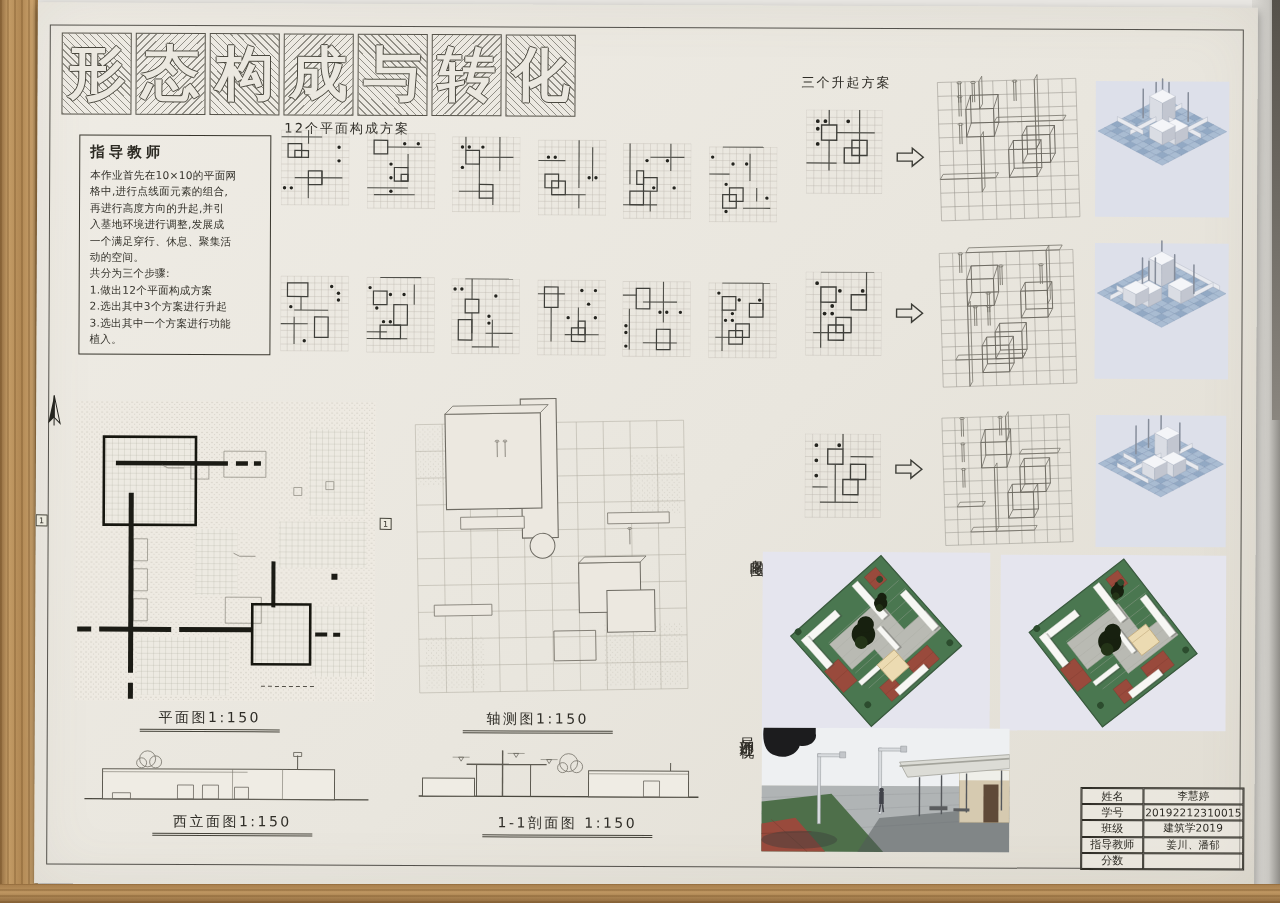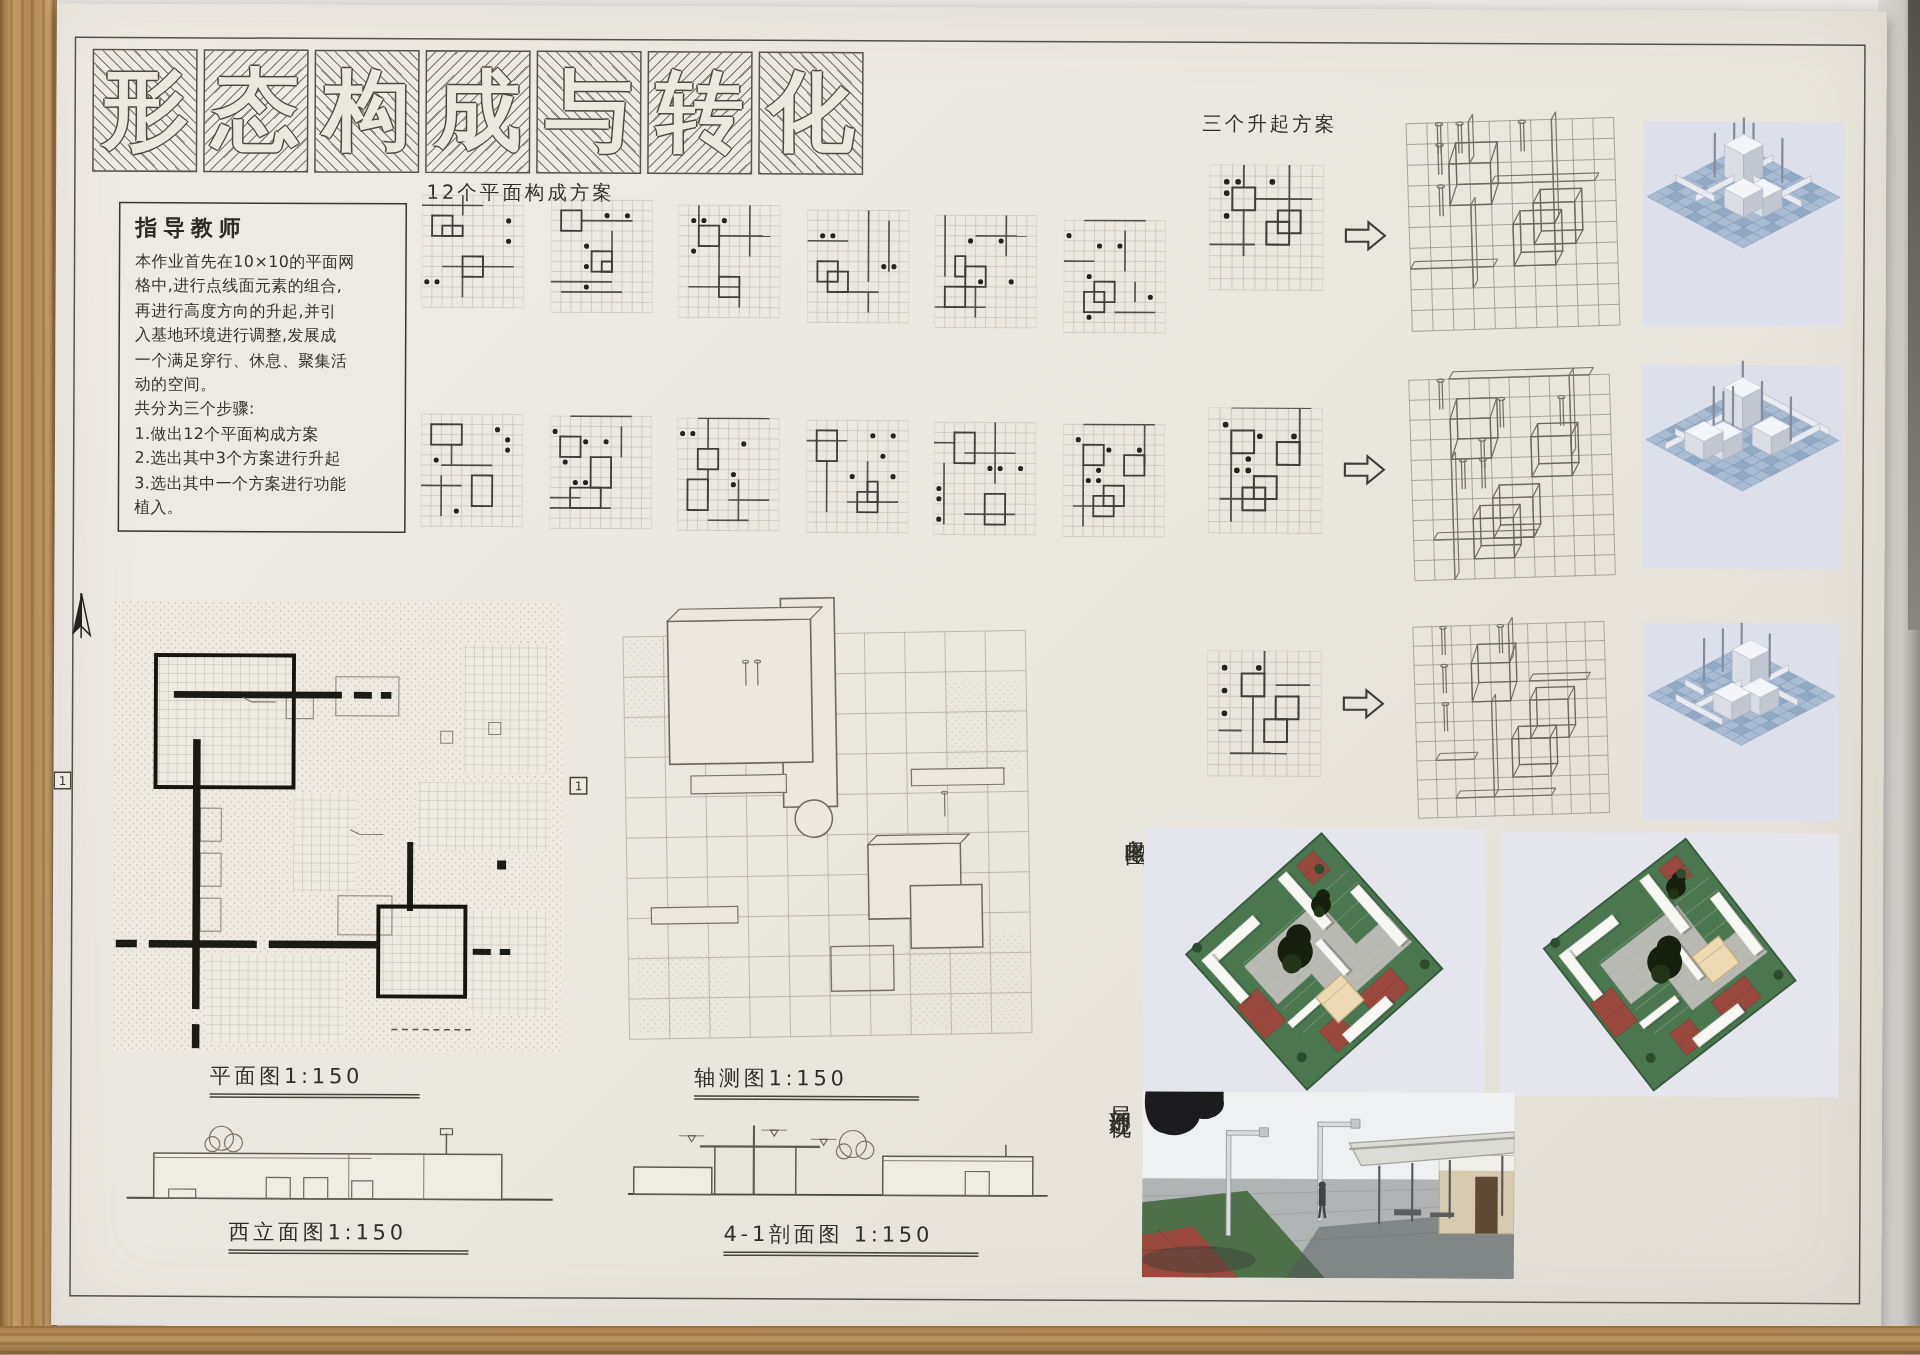--- a/index.html
+++ b/index.html
@@ -28,21 +28,21 @@
   .tchar{width:70px;height:82px;border:1px solid #56534a;position:relative;
     background:repeating-linear-gradient(45deg,rgba(72,70,61,.55) 0 1px,rgba(0,0,0,0) 1px 5px);}
   .tchar.alt{background:repeating-linear-gradient(-45deg,rgba(72,70,61,.55) 0 1px,rgba(0,0,0,0) 1px 5px);}
   .tchar span{position:absolute;inset:0;display:flex;align-items:center;justify-content:center;
     font-size:58px;font-weight:700;color:#ebe8e0;
     text-shadow:-1px 0 0 #4a483f,1px 0 0 #4a483f,0 -1px 0 #4a483f,0 1px 0 #4a483f;}
   .notes{left:42px;top:132px;width:192px;border:1.5px solid #38362d;padding:7px 10px;color:#33312a;}
   .notes h3{margin:0 0 5px 0;font-size:14.5px;letter-spacing:4px;font-weight:700;color:#2c2a23;}
   .note-line{font-size:10.6px;line-height:1.55;letter-spacing:.3px;white-space:nowrap;}
   .hlabel{font-size:13px;letter-spacing:2px;color:#2f2d27;}
-  .dlabel{font-size:14px;letter-spacing:2.5px;color:#2f2d27;
+  .dlabel{font-size:14px;letter-spacing:2.5px;color:#2f2d27;text-align:center;
     border-bottom:3px double #45433a;padding-bottom:2px;}
   .vlabel{font-size:15px;letter-spacing:2px;color:#2f2d27;writing-mode:vertical-rl;text-orientation:upright;}
   .scheme{width:68px;height:76px;}
   .scheme svg,.drawhost svg{display:block;width:100%;height:100%;}
   .sel-scheme{width:76px;height:84px;}
   .tb{left:1046px;top:780px;width:164px;border:1.4px solid #2d2b24;display:grid;
     grid-template-columns:62px 1fr;background:rgba(240,237,229,.55);}
   .tb .c{border:.7px solid #2d2b24;font-size:11px;height:16.2px;display:flex;
     align-items:center;justify-content:center;color:#2c2a23;overflow:hidden;white-space:nowrap;}
   .tb .v{font-size:10.5px;letter-spacing:.2px;}
@@ -1486,21 +1486,21 @@
           <line x1="122" y1="15" x2="139" y2="15" stroke="#5d5a51" stroke-width="0.5"></line>
           <circle cx="150" cy="18" r="9" fill="none" stroke="#77736a" stroke-width="0.8"></circle>
           <circle cx="158" cy="22" r="6" fill="none" stroke="#77736a" stroke-width="0.8"></circle>
           <circle cx="144" cy="23" r="5" fill="none" stroke="#77736a" stroke-width="0.8"></circle>
           <rect x="170" y="26" width="100" height="26" fill="#efece4" stroke="#5d5a51" stroke-width="1"></rect>
           <line x1="170" y1="29" x2="270" y2="29" stroke="#77736a" stroke-width="0.6"></line>
           <rect x="225" y="36" width="16" height="16" fill="none" stroke="#6b6860" stroke-width="0.8"></rect>
           <line x1="252" y1="18" x2="252" y2="26" stroke="#5d5a51" stroke-width="1"></line>
         </svg>
       </div>
-    <div class="abs dlabel" style="left:448px;top:810px;width:170px;">4-1剖面图 1:150</div>
+    <div class="abs dlabel" style="left:448px;top:810px;width:170px;">1-1剖面图 1:150</div>
 
     <div class="abs vlabel" style="left:712px;top:542px;">鸟瞰图</div>
     <div class="abs drawhost" id="bird1" style="left:727px;top:546px;width:228px;height:178px;">
         <svg viewBox="0 0 228 178">
           <rect x="0" y="0" width="228" height="178" fill="#e5e5ee"></rect>
           <g transform="translate(114,89) rotate(-42) scale(.84)">
             <rect x="-72" y="-72" width="144" height="144" fill="#4a7750" stroke="#39593d" stroke-width="1.5"></rect>
             <path d="M-44,-34 L34,-34 L34,12 L68,12 L68,40 L-8,40 L-8,6 L-44,6 Z" fill="#b9bab3" stroke="#a3a49c" stroke-width="0.6"></path>
             <line x1="-44" y1="-36" x2="68" y2="-36" stroke="#a9aaa2" stroke-width="0.4"></line>
             <line x1="-44" y1="-24" x2="68" y2="-24" stroke="#a9aaa2" stroke-width="0.4"></line>
@@ -1629,16 +1629,28 @@
           <line x1="240" y1="42" x2="240" y2="82" stroke="#55585c" stroke-width="1.4"></line>
           <rect x="168" y="78" width="18" height="4" fill="#5a5c5e"></rect>
           <rect x="192" y="80" width="16" height="3" fill="#5a5c5e"></rect>
           <circle cx="120" cy="62" r="2.4" fill="#41434a"></circle>
           <rect x="117.7" y="64" width="4.6" height="12" fill="#41434a"></rect>
           <line x1="119" y1="76" x2="118" y2="84" stroke="#41434a" stroke-width="1.6"></line>
           <line x1="121" y1="76" x2="122" y2="84" stroke="#41434a" stroke-width="1.6"></line>
         </svg>
       </div>
 
+    <div class="abs tb" id="title-block">
+        <div class="c">姓名</div>
+        <div class="c v">李慧婷</div>
+        <div class="c">学号</div>
+        <div class="c v">20192212310015</div>
+        <div class="c">班级</div>
+        <div class="c v">建筑学2019</div>
+        <div class="c">指导教师</div>
+        <div class="c v">姜川、潘郁</div>
+        <div class="c">分数</div>
+        <div class="c v"></div>
+      </div>
   </div>
 
   <div class="abs wood-bottom"></div>
 </div>
 
 </body></html>

